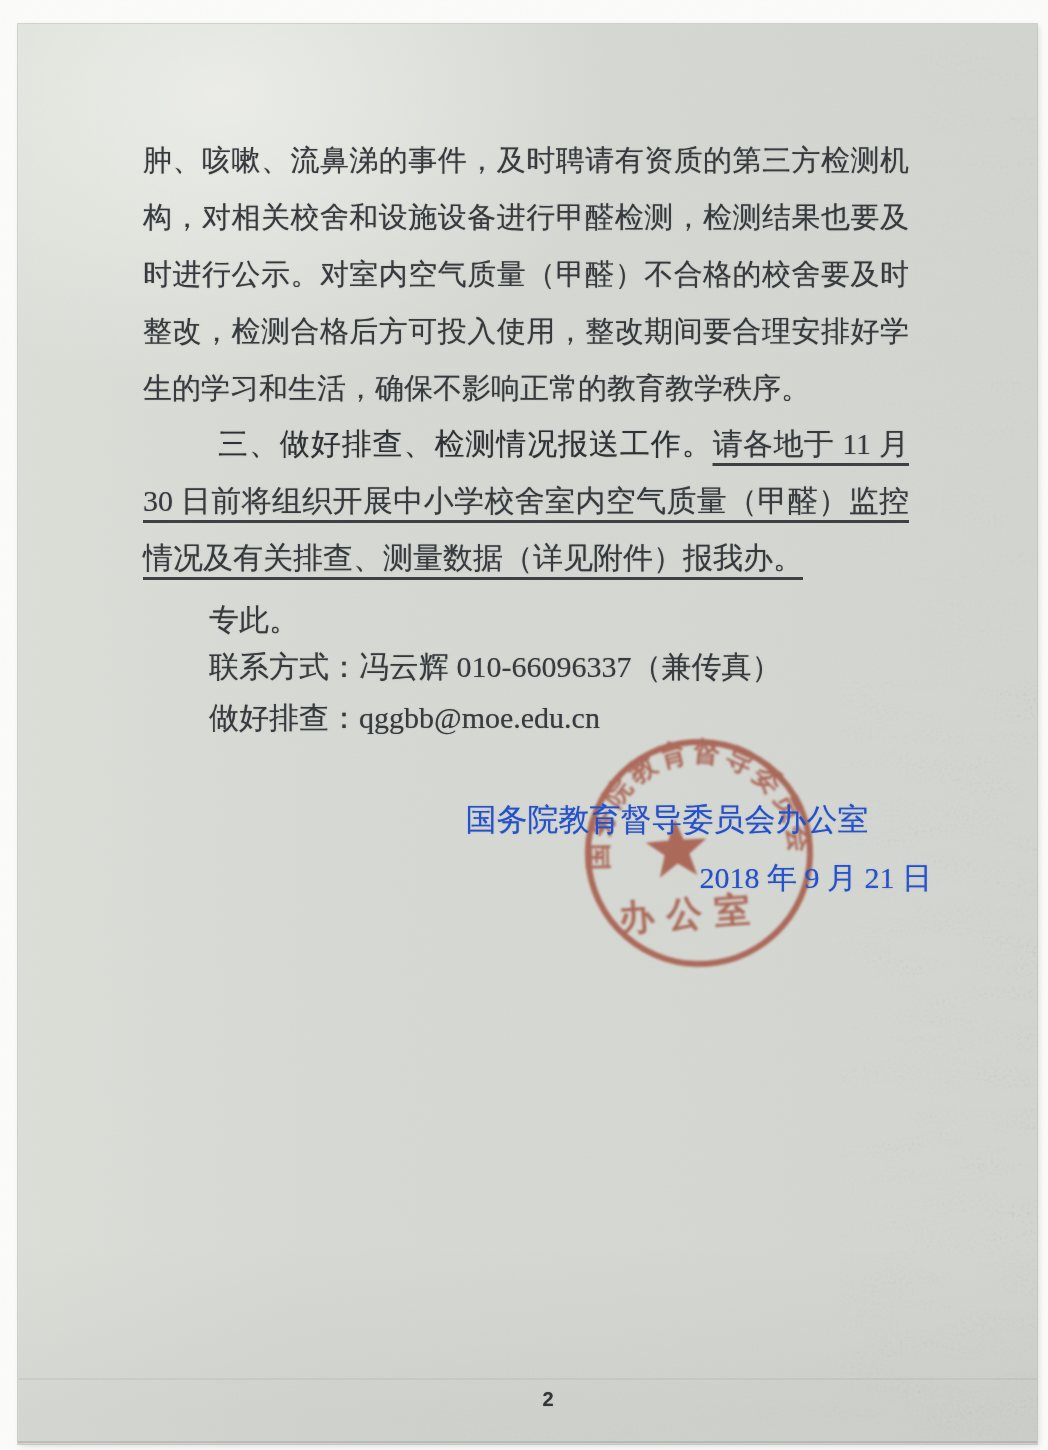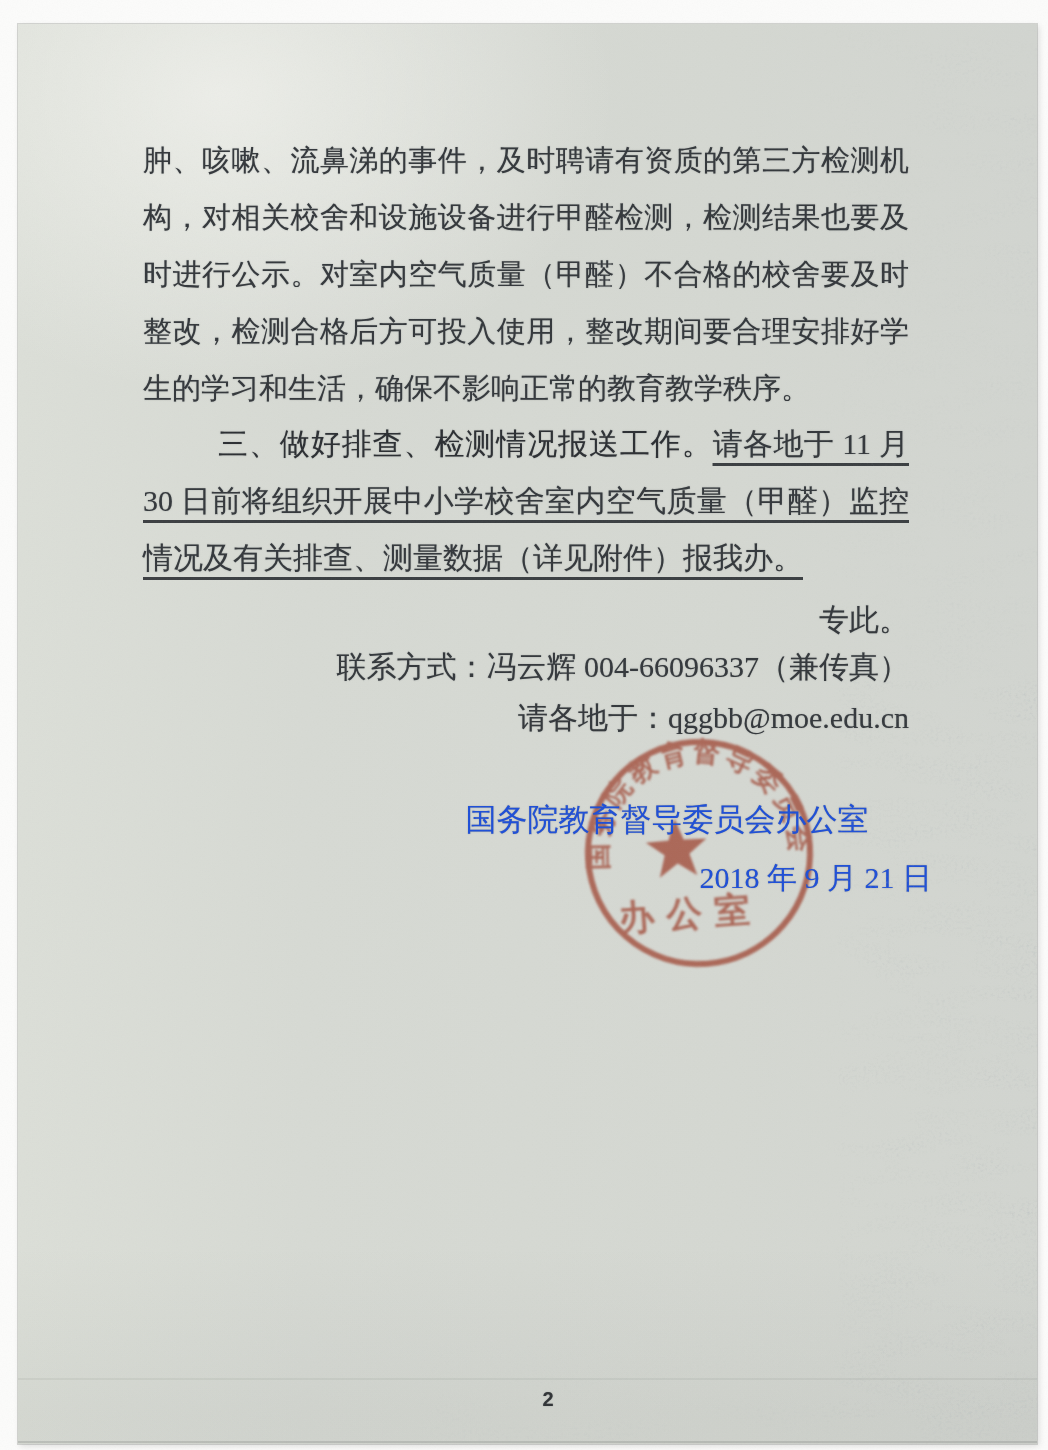--- a/index.html
+++ b/index.html
@@ -28,21 +28,21 @@
   .para2 .heading{
     font-family:"Liberation Sans","DejaVu Sans",sans-serif;
     font-weight:400; color:#2b2e32; letter-spacing:.5px;
   }
   .para2 .underlined{
     text-decoration:underline;
     text-decoration-thickness:2.5px;
     text-decoration-color:rgba(45,48,52,.85);
     text-underline-offset:9px;
   }
-  .line{ left:143px; width:766px; font-size:30px; line-height:46px; text-indent:66px;text-align:right; }
+  .line{ left:143px; width:766px; font-size:30px; line-height:46px; text-indent:66px; }
   .closing{ top:597px; }
   .contact{ top:644px; }
   .email{ top:695px; }
   .sigblock{
     left:402px; top:791px; width:530px; text-align:center;
     font-size:31px; line-height:58px; color:#1d4ed8; z-index:2;
   }
   .sigblock .date-line{ font-size:30px;text-align:right; }
   .pagenum{
     left:528px; top:1388px; width:40px; text-align:center;
@@ -78,23 +78,23 @@
     <text x="112" y="197" text-anchor="middle" font-size="36" letter-spacing="12" fill="#bf5440">办公室</text>
   </svg>
 
   <div class="zlayer">
     <p class="txt para para1">肿、咳嗽、流鼻涕的事件，及时聘请有资质的第三方检测机构，对相关校舍和设施设备进行甲醛检测，检测结果也要及时进行公示。对室内空气质量（甲醛）不合格的校舍要及时整改，检测合格后方可投入使用，整改期间要合理安排好学生的学习和生活，确保不影响正常的教育教学秩序。</p>
 
     <p class="txt para para2"><span class="heading">三、做好排查、检测情况报送工作。</span><span class="underlined">请各地于 11 月 30 日前将组织开展中小学校舍室内空气质量（甲醛）监控情况及有关排查、测量数据（详见附件）报我办。</span></p>
 
     <div class="txt line closing">专此。</div>
 
-    <div class="txt line contact">联系方式：冯云辉 004-66096337（兼传真）</div>
+    <div class="txt line contact">联系方式：冯云辉 010-66096337（兼传真）</div>
 
-    <div class="txt line email">请各地于：qggbb@moe.edu.cn</div>
+    <div class="txt line email">做好排查：qggbb@moe.edu.cn</div>
 
     <div class="txt sigblock">
       <div>国务院教育督导委员会办公室</div>
       <div class="date-line">2018 年 9 月 21 日</div>
     </div>
 
     <div class="txt pagenum">2</div>
   </div>
 
   <svg class="noise" width="1048" height="1450" viewBox="0 0 1048 1450">

